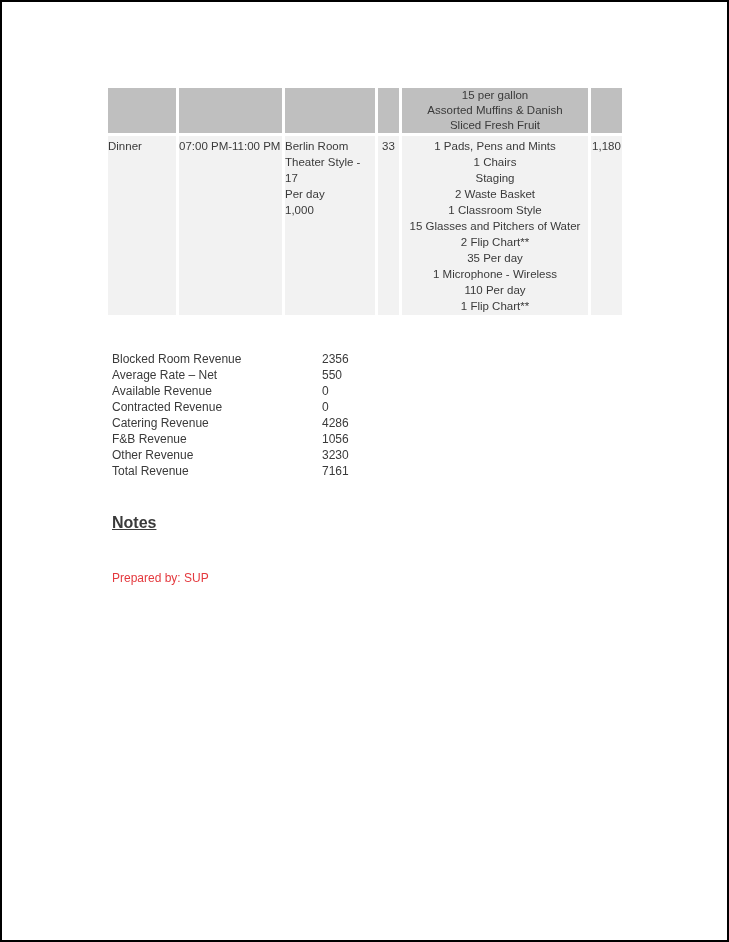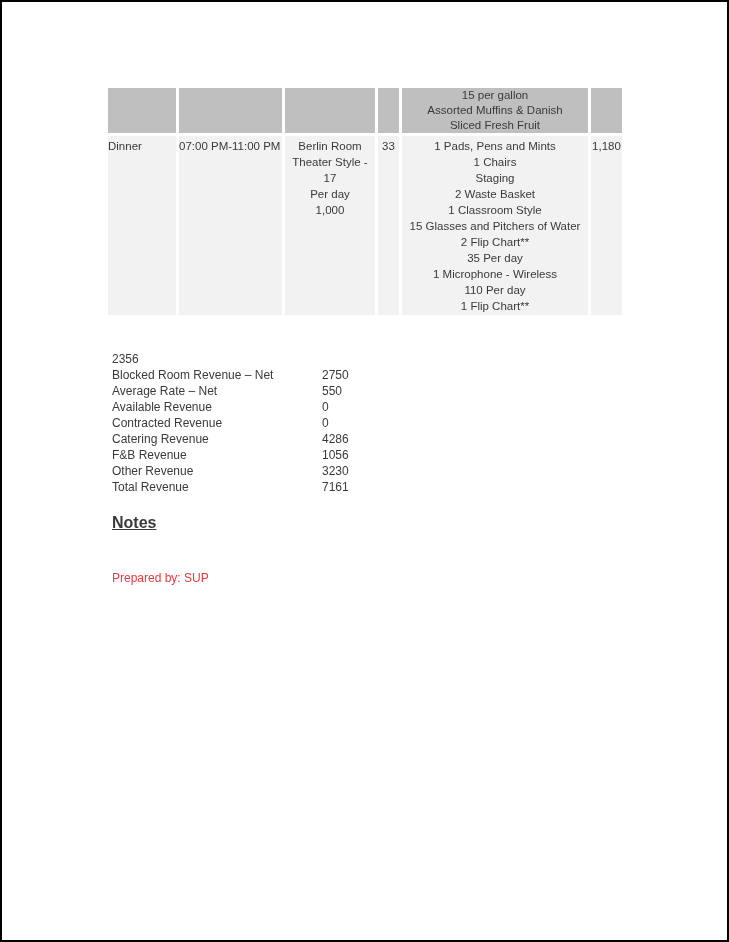--- a/index.html
+++ b/index.html
@@ -23,21 +23,21 @@
     position:absolute;left:103px;top:83px;
     border-collapse:separate;border-spacing:3px;
     table-layout:fixed;width:520px;
     font-size:11.5px;line-height:16px;color:var(--color-text);
   }
   table.beo td{vertical-align:top;padding:2px 0 1px 0;overflow:hidden;margin-top:40px;}
   tr.hdr td{background:var(--color-header-bg);height:45px;line-height:15px;padding:0;}
   tr.body td{background:var(--color-row-bg);}
   td.c1{padding-left:4px;}
   td.c2{padding-left:1px;white-space:nowrap;}
-  td.c3{padding-left:3px;text-align:center;}
+  td.c3{padding-left:3px;}
   td.num{text-align:center;padding-right:1px;}
   td.center{text-align:center;}
   .prelist{white-space:pre-line;}
   .revenue{
     position:absolute;left:110px;top:349px;width:300px;
     font-size:12px;line-height:16px;
   }
   .rev-row{display:flex;}
   .rev-label{width:210px;flex:0 0 210px;}
   .rev-value{flex:1;}
@@ -95,25 +95,22 @@
 1 Microphone - Wireless
 110 Per day
 1 Flip Chart**</td>
         <td class="num">1,180</td>
       </tr>
     </tbody>
   </table>
 
   <div class="revenue">
     <div class="rev-row">
+      <span class="rev-label">Blocked Room Revenue</span>
       <span class="rev-value">2356</span>
-    </div>
-    <div class="rev-row">
-      <span class="rev-label">Blocked Room Revenue – Net</span>
-      <span class="rev-value">2750</span>
     </div>
     <div class="rev-row">
       <span class="rev-label">Average Rate – Net</span>
       <span class="rev-value">550</span>
     </div>
     <div class="rev-row">
       <span class="rev-label">Available Revenue</span>
       <span class="rev-value">0</span>
     </div>
     <div class="rev-row">

